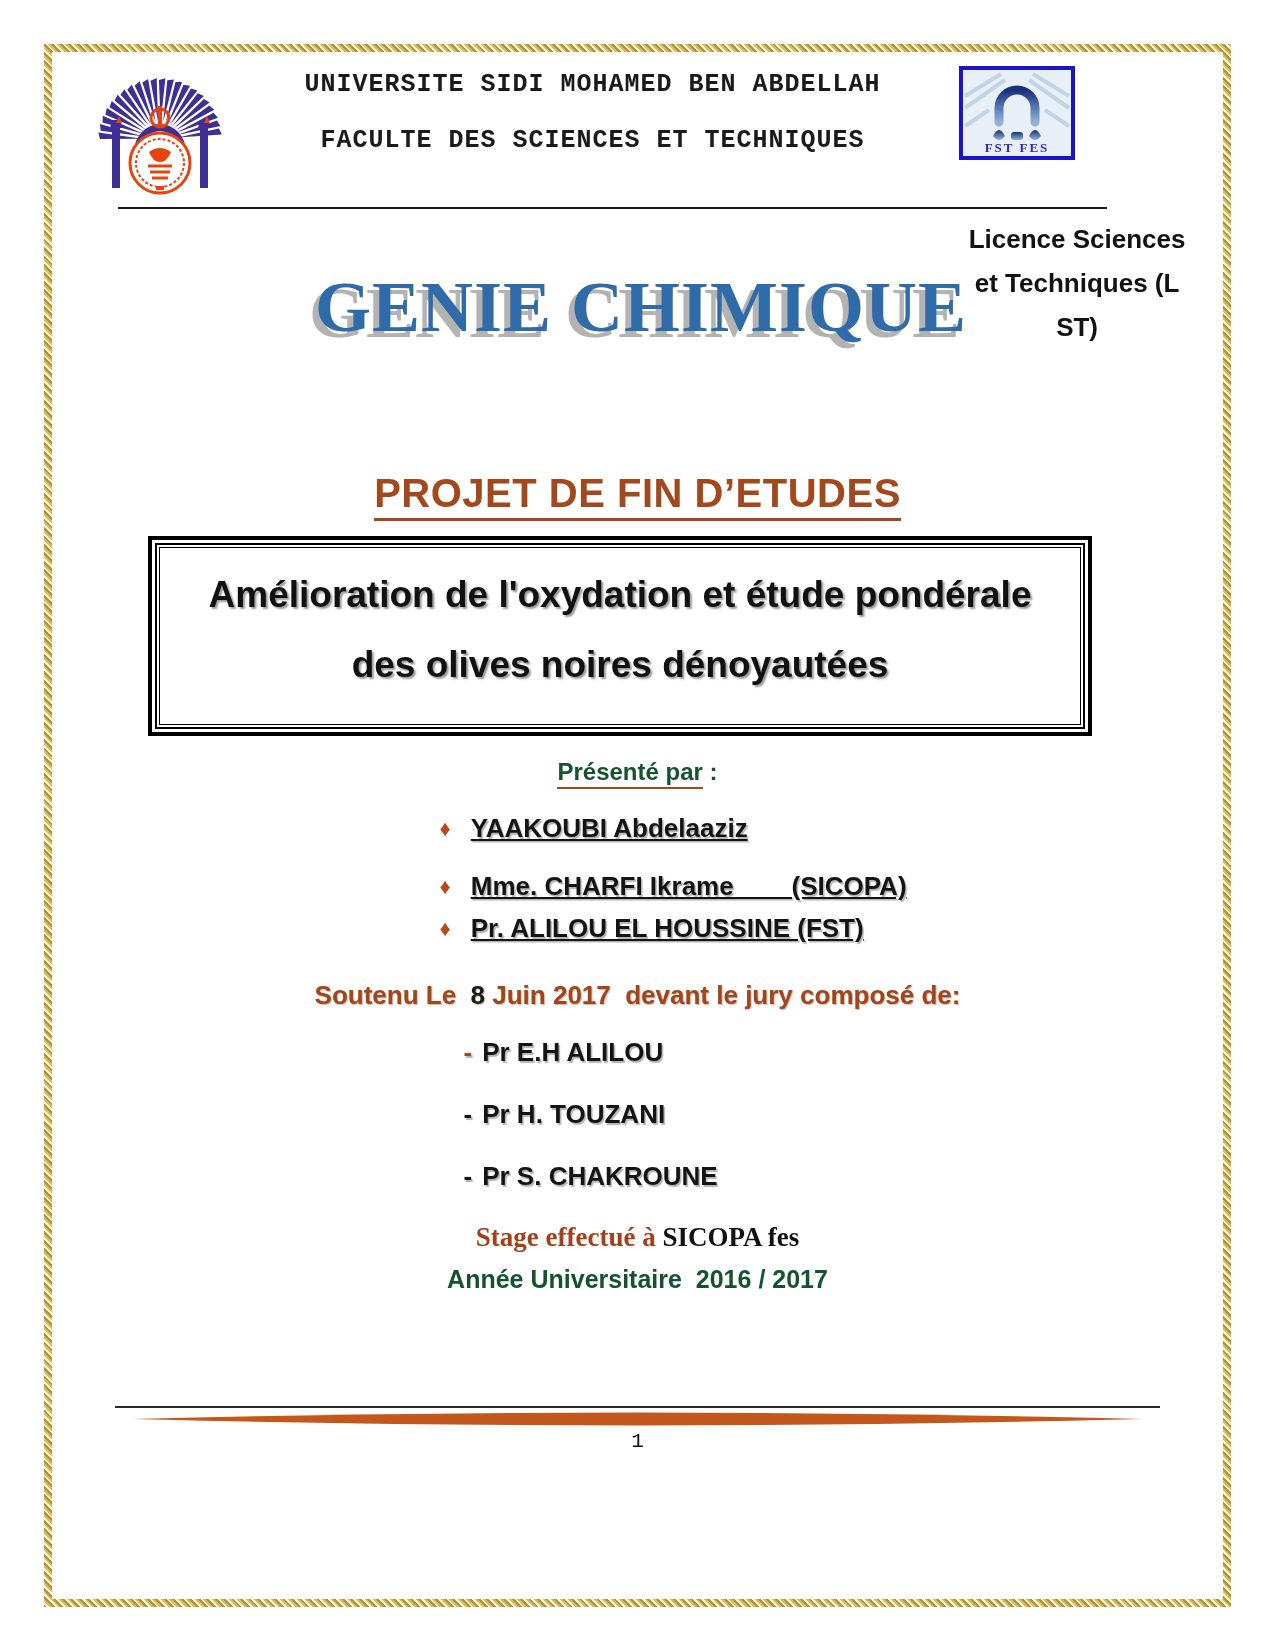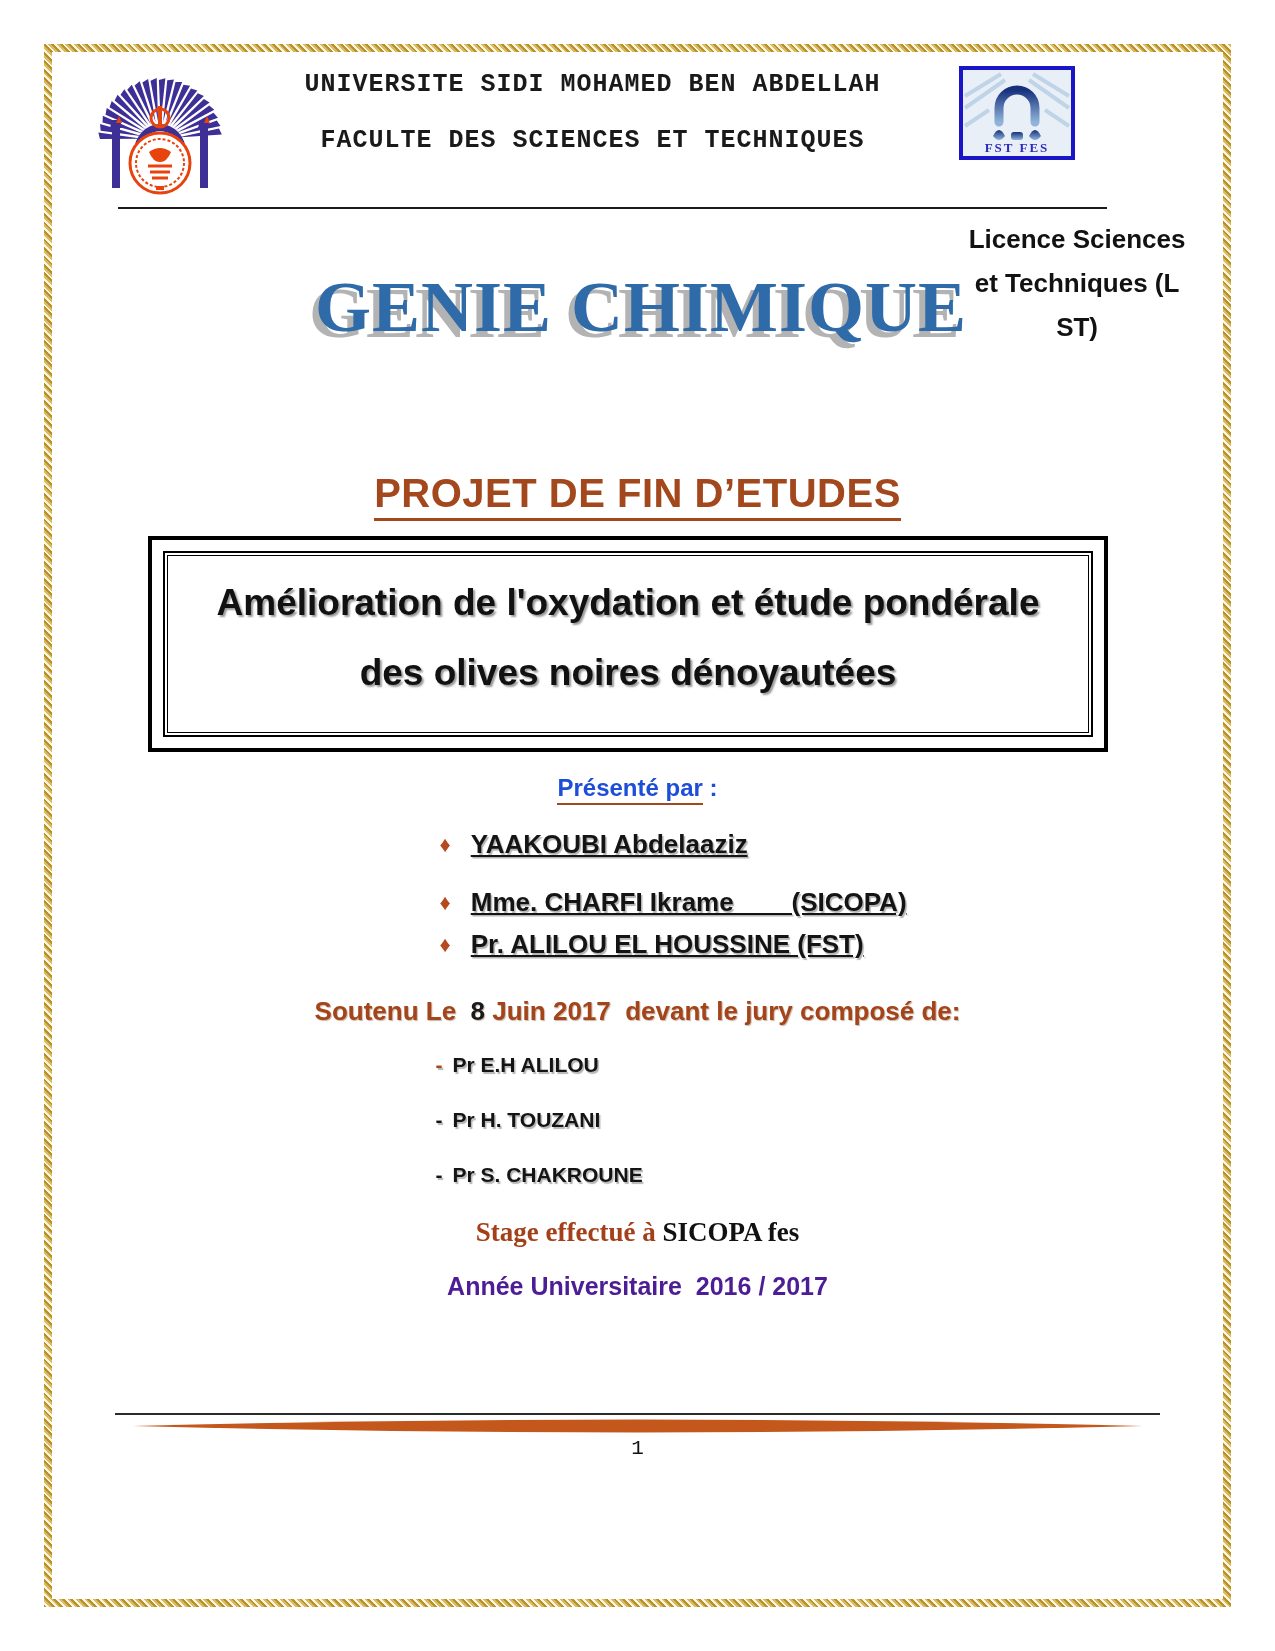--- a/index.html
+++ b/index.html
@@ -36,55 +36,55 @@
     color:#2e6ba8;letter-spacing:1px;white-space:nowrap;
     text-shadow:-6px 6px 0 #b3b3b3;}
   .licence{width:220px;margin-right:110px;flex:none;padding-top:8px;
     text-align:center;font-weight:bold;font-size:26px;line-height:44px;color:#121212;}
 
   .projet{margin-top:122px;text-align:center;}
   .projet span{color:#a3471d;font-weight:bold;font-size:40px;
     border-bottom:3px solid #a3471d;padding-bottom:3px;letter-spacing:.5px;}
 
   
-  .box-outer{margin:20px 0 0 88px;width:930px;border:4px solid #000;padding:11px;background:#fff;}
+  .box-outer{margin:20px 0 0 88px;width:930px;border:4px solid #000;padding:3px;background:#fff;}
   .box-mid{border:2px solid #000;padding:2px;}
   .box-inner{border:1px solid #000;padding:12px 8px 24px 8px;text-align:center;}
   .box-inner div{font-weight:bold;font-size:37px;line-height:70px;color:#111;
     text-shadow:2px 2px 2px #9a9a9a;}
 
-  .sec-label{ text-align:center;color:#1d4ed8;font-weight:bold;font-size:24px;}
+  .sec-label{ text-align:center;color:#14532d;font-weight:bold;font-size:24px;}
   .sec-label .u{border-bottom:2px solid #a3471d;padding-bottom:2px;}
   .presente{margin-top:22px;}
   .encadre{margin-top:42px;}
 
   .bullets{width:520px;margin:0 auto;padding-left:62px;box-sizing:border-box;text-align:left;}
   .b-row{white-space:nowrap;}
   .b-row .dia{color:#b5491f;font-size:22px;margin-right:20px;vertical-align:1px;}
   .b-row .btxt{font-weight:bold;font-size:26px;color:#141414;text-shadow:1.5px 1.5px 1px #b5b5b5;text-decoration:underline;}
   .row-yaakoubi{margin-top:27px;}
   .row-charfi{margin-top:27px;}
   .row-alilou-enc{margin-top:11px;}
 
   .soutenu{margin-top:36px;text-align:center;font-weight:bold;font-size:26px;
     color:#a3441a;text-shadow:1px 1px 1px #c8b5a8;white-space:nowrap;}
   .soutenu .blk{color:#1a1a1a;}
 
   .jury{width:520px;margin:0 auto;padding-left:58px;box-sizing:border-box;text-align:left;}
-  .j-row{font-weight:bold;font-size:21px;color:#141414;text-shadow:1.5px 1.5px 1px #b5b5b5;}
+  .j-row{font-weight:bold;font-size:26px;color:#141414;text-shadow:1.5px 1.5px 1px #b5b5b5;margin-left:28px;}
   .j-row .dash{margin-right:10px;}
   .j-row.first .dash{color:#a3471d;}
   .j1{margin-top:26px;} .j2{margin-top:31px;} .j3{margin-top:31px;}
 
   .stage{margin-top:30px;text-align:center;font-family:"Liberation Serif", serif;
     font-weight:bold;font-size:27px;}
   .stage .pre{color:#a3401a;}
   .stage .co{color:#111;}
 
-  .annee{margin-top:24px;text-align:center;font-weight:bold;font-size:25px;color:#4c1d95;}
+  .annee{margin-top:12px;text-align:center;font-weight:bold;font-size:25px;color:#14532d;}
 
   .footer-rule{margin:112px 55px 0 55px;height:2px;background:#2b2b2b;}
   .lens{display:block;margin:4px auto 0 auto;}
   .pagenum{text-align:center;margin-top:4px;font-family:"Liberation Mono", monospace;
     font-size:21px;color:#111;}
 </style>
 </head>
 <body>
 
 <div class="frame"></div>

